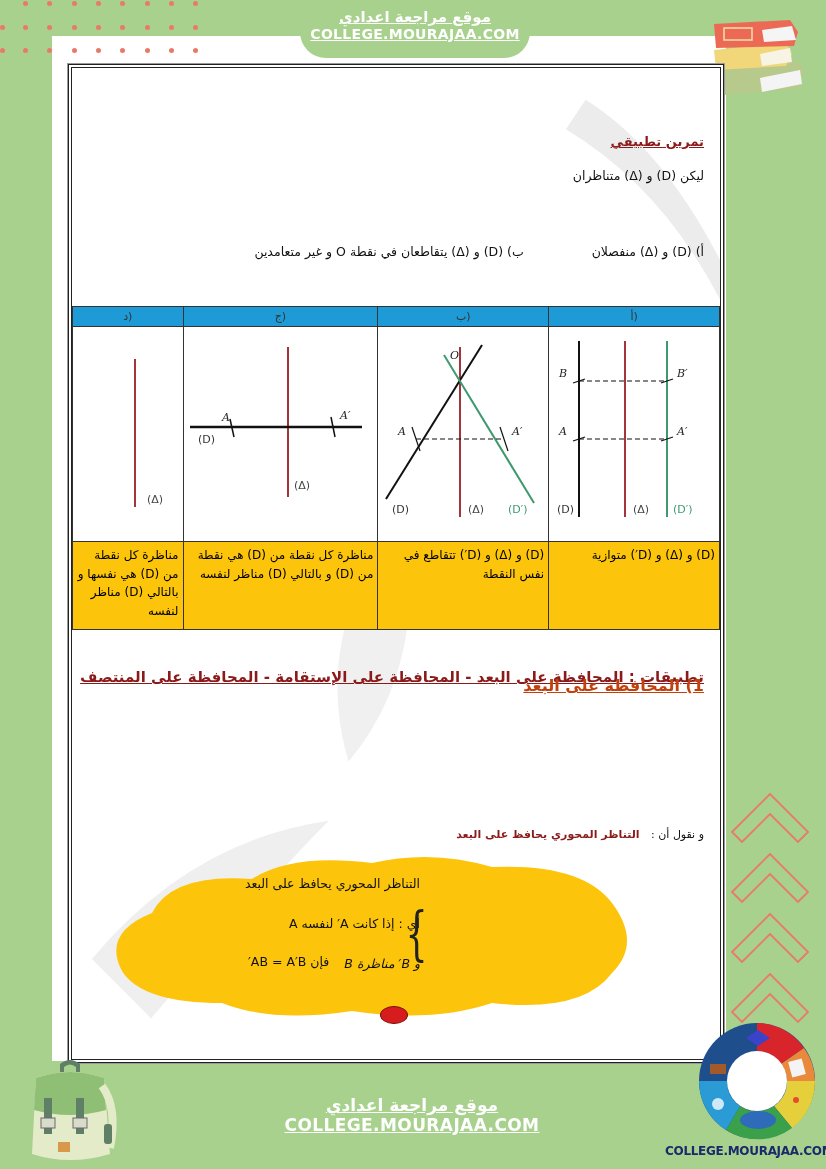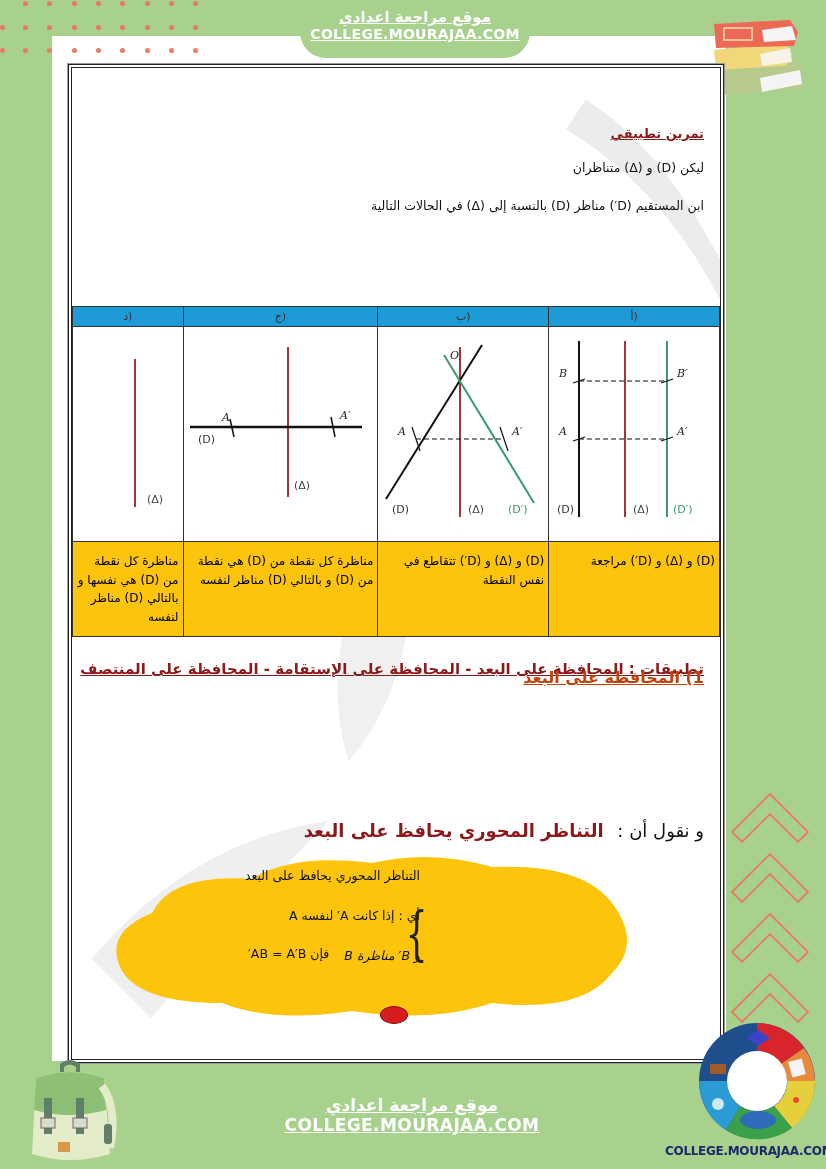--- a/index.html
+++ b/index.html
@@ -20,42 +20,42 @@
   .top-banner .en { font-size: 14px; font-weight: bold; text-decoration: underline; display: block; letter-spacing: 0.3px; }
 
   .bottom-banner { position: absolute; left: 262px; top: 1075px; width: 300px; height: 94px; background: #a8d18e; border-radius: 40px 40px 0 0; text-align: center; color: #fff; }
   .bottom-banner .ar { font-size: 17px; font-weight: bold; text-decoration: underline; margin-top: 20px; display: block; }
   .bottom-banner .en { font-size: 17px; font-weight: bold; text-decoration: underline; display: block; letter-spacing: 0.4px; }
 
   
   .doc { position: absolute; left: 68px; top: 64px; width: 656px; height: 999px; border: 4px double #222; background: #fff; outline: 1px solid #999; overflow: hidden; }
   .watermark { position: absolute; left: 0; top: 0; width: 100%; height: 100%; pointer-events: none; }
 
-  .rtl { direction: rtl; text-align: right; font-family: "DejaVu Sans", sans-serif; color: #111; }
+  .rtl { direction: rtl; text-align: right; font-family: "DejaVu Sans", sans-serif; color: #111; margin-top: 8px; }
   .title1 { position: absolute; right: 16px; top: 58px; font-size: 13px; font-weight: bold; color: #8b1a1a; text-decoration: underline; }
   .line { position: absolute; right: 16px; font-size: 12.5px; }
   .l1 { top: 92px; }
   .l2 { top: 130px; }
   .l3 { top: 168px; width: 520px; }
   .l4 { top: 206px; width: 390px; }
   .l3 .part, .l4 .part { display: inline-block; }
   .l3 .gap, .l4 .gap { display: inline-block; width: 60px; }
 
   
   .cases { position: absolute; left: 0; top: 238px; width: 648px; height: 321px; border-collapse: collapse; }
   .cases td, .cases th { border: 1px solid #333; }
   .cases th { background: #1e9ad6; height: 20px; font-size: 11px; color: #333; font-weight: normal; }
   .cases td.fig { height: 210px; padding: 0; background: #fff; vertical-align: top; }
-  .cases td.desc { background: #fcc40a; height: 88px; font-size: 12px; vertical-align: top; padding: 10px 4px; direction: rtl; text-align: right; line-height: 1.55; }
+  .cases td.desc { background: #fcc40a; height: 88px; font-size: 12px; vertical-align: top; padding: 4px 4px; direction: rtl; text-align: right; line-height: 1.55; }
 
   .title2 { position: absolute; right: 16px; top: 592px; font-size: 15px; font-weight: bold; color: #8b1a1a; text-decoration: underline; }
   .title3 { position: absolute; right: 16px; top: 600px; font-size: 16px; font-weight: bold; color: #c2410c; text-decoration: underline; }
   .para { position: absolute; right: 16px; top: 668px; width: 620px; font-size: 12.5px; line-height: 1.72; }
   .para .eq { display: block; }
-  .conclude { position: absolute; right: 16px; top: 752px; font-size: 18px; }
+  .conclude { position: absolute; right: 16px; top: 752px; font-size: 11px; }
   .conclude .hl { color: #8b1a1a; font-weight: bold; margin-right: 8px; }
 
   .cloud { position: absolute; left: 40px; top: 785px; width: 520px; height: 170px; }
   .cloud-text { position: absolute; font-size: 12.5px; }
   .ct1 { right: 300px; top: 800px; }
   .ct2 { right: 300px; top: 840px; }
   .ct3 { right: 300px; top: 880px; font-style: italic; }
   .ct4 { left: 176px; top: 878px; }
   .brace { position: absolute; left: 326px; top: 832px; font-size: 58px; font-family: "DejaVu Serif", serif; color: #222; transform: scaleX(0.6); }
 
@@ -123,21 +123,27 @@
 <div class="doc">
   <svg class="watermark" viewBox="0 0 656 999">
     <path d="M520 30 Q600 80 660 200 L660 240 Q600 120 500 60 Z" fill="#ececec"></path>
     <path d="M140 280 Q80 350 120 440 Q180 520 260 500 Q200 460 180 400 Q170 330 200 290 Z" fill="#efefef"></path>
     <path d="M300 500 Q250 600 280 700 Q330 640 340 560 Z" fill="#f0f0f0"></path>
     <path d="M20 900 Q120 780 260 760 Q200 820 80 960 Z" fill="#efefef"></path>
   </svg>
 
   <div class="title1 rtl">تمرين تطبيقي</div>
   <div class="line l1 rtl">ليكن (D) و (Δ) متناظران</div>
-  <div class="line l2 rtl">ابن المستقيم (D′) مناظر (D) بالنسبة إلى (Δ) في الحالات التالية</div>
+  <div class="line l3 rtl">
+    <span class="part">أ</span>)
+    <span class="part">(D) و (Δ) منفصلان</span>
+    <span class="gap"></span>
+    <span class="part">ب</span>)
+    <span class="part">(D) و (Δ) يتقاطعان في نقطة O و غير متعامدين</span>
+  </div>
 
   <table class="cases">
     <tbody>
         <tr>
       <th style="width:110px">د)</th>
       <th style="width:194px">ج)</th>
       <th style="width:170px">ب)</th>
       <th style="width:170px">أ)</th>
     </tr>
     <tr>
@@ -193,21 +199,21 @@
           <text x="8" y="186" font-size="11" fill="#333" font-family="DejaVu Sans, sans-serif">(D)</text>
           <text x="84" y="186" font-size="11" fill="#444" font-family="DejaVu Sans, sans-serif">(Δ)</text>
           <text x="124" y="186" font-size="11" fill="#3e9a6e" font-family="DejaVu Sans, sans-serif">(D′)</text>
         </svg>
       </td>
     </tr>
     <tr>
       <td class="desc">مناظرة كل نقطة من (D) هي نفسها و بالتالي (D) مناظر لنفسه</td>
       <td class="desc">مناظرة كل نقطة من (D) هي نقطة من (D) و بالتالي (D) مناظر لنفسه</td>
       <td class="desc">(D) و (Δ) و (D′) تتقاطع في نفس النقطة</td>
-      <td class="desc">(D) و (Δ) و (D′) مراجعة</td>
+      <td class="desc">(D) و (Δ) و (D′) متوازية</td>
     </tr>
   </tbody>
     </table>
 
   <div class="title2 rtl">تطبيقات : المحافظة على البعد - المحافظة على الإستقامة - المحافظة على المنتصف</div>
   <div class="title3 rtl">1) المحافظة على البعد</div>
   <div class="para rtl">
   </div>
   <div class="conclude rtl">
     <span>و نقول أن :</span>

